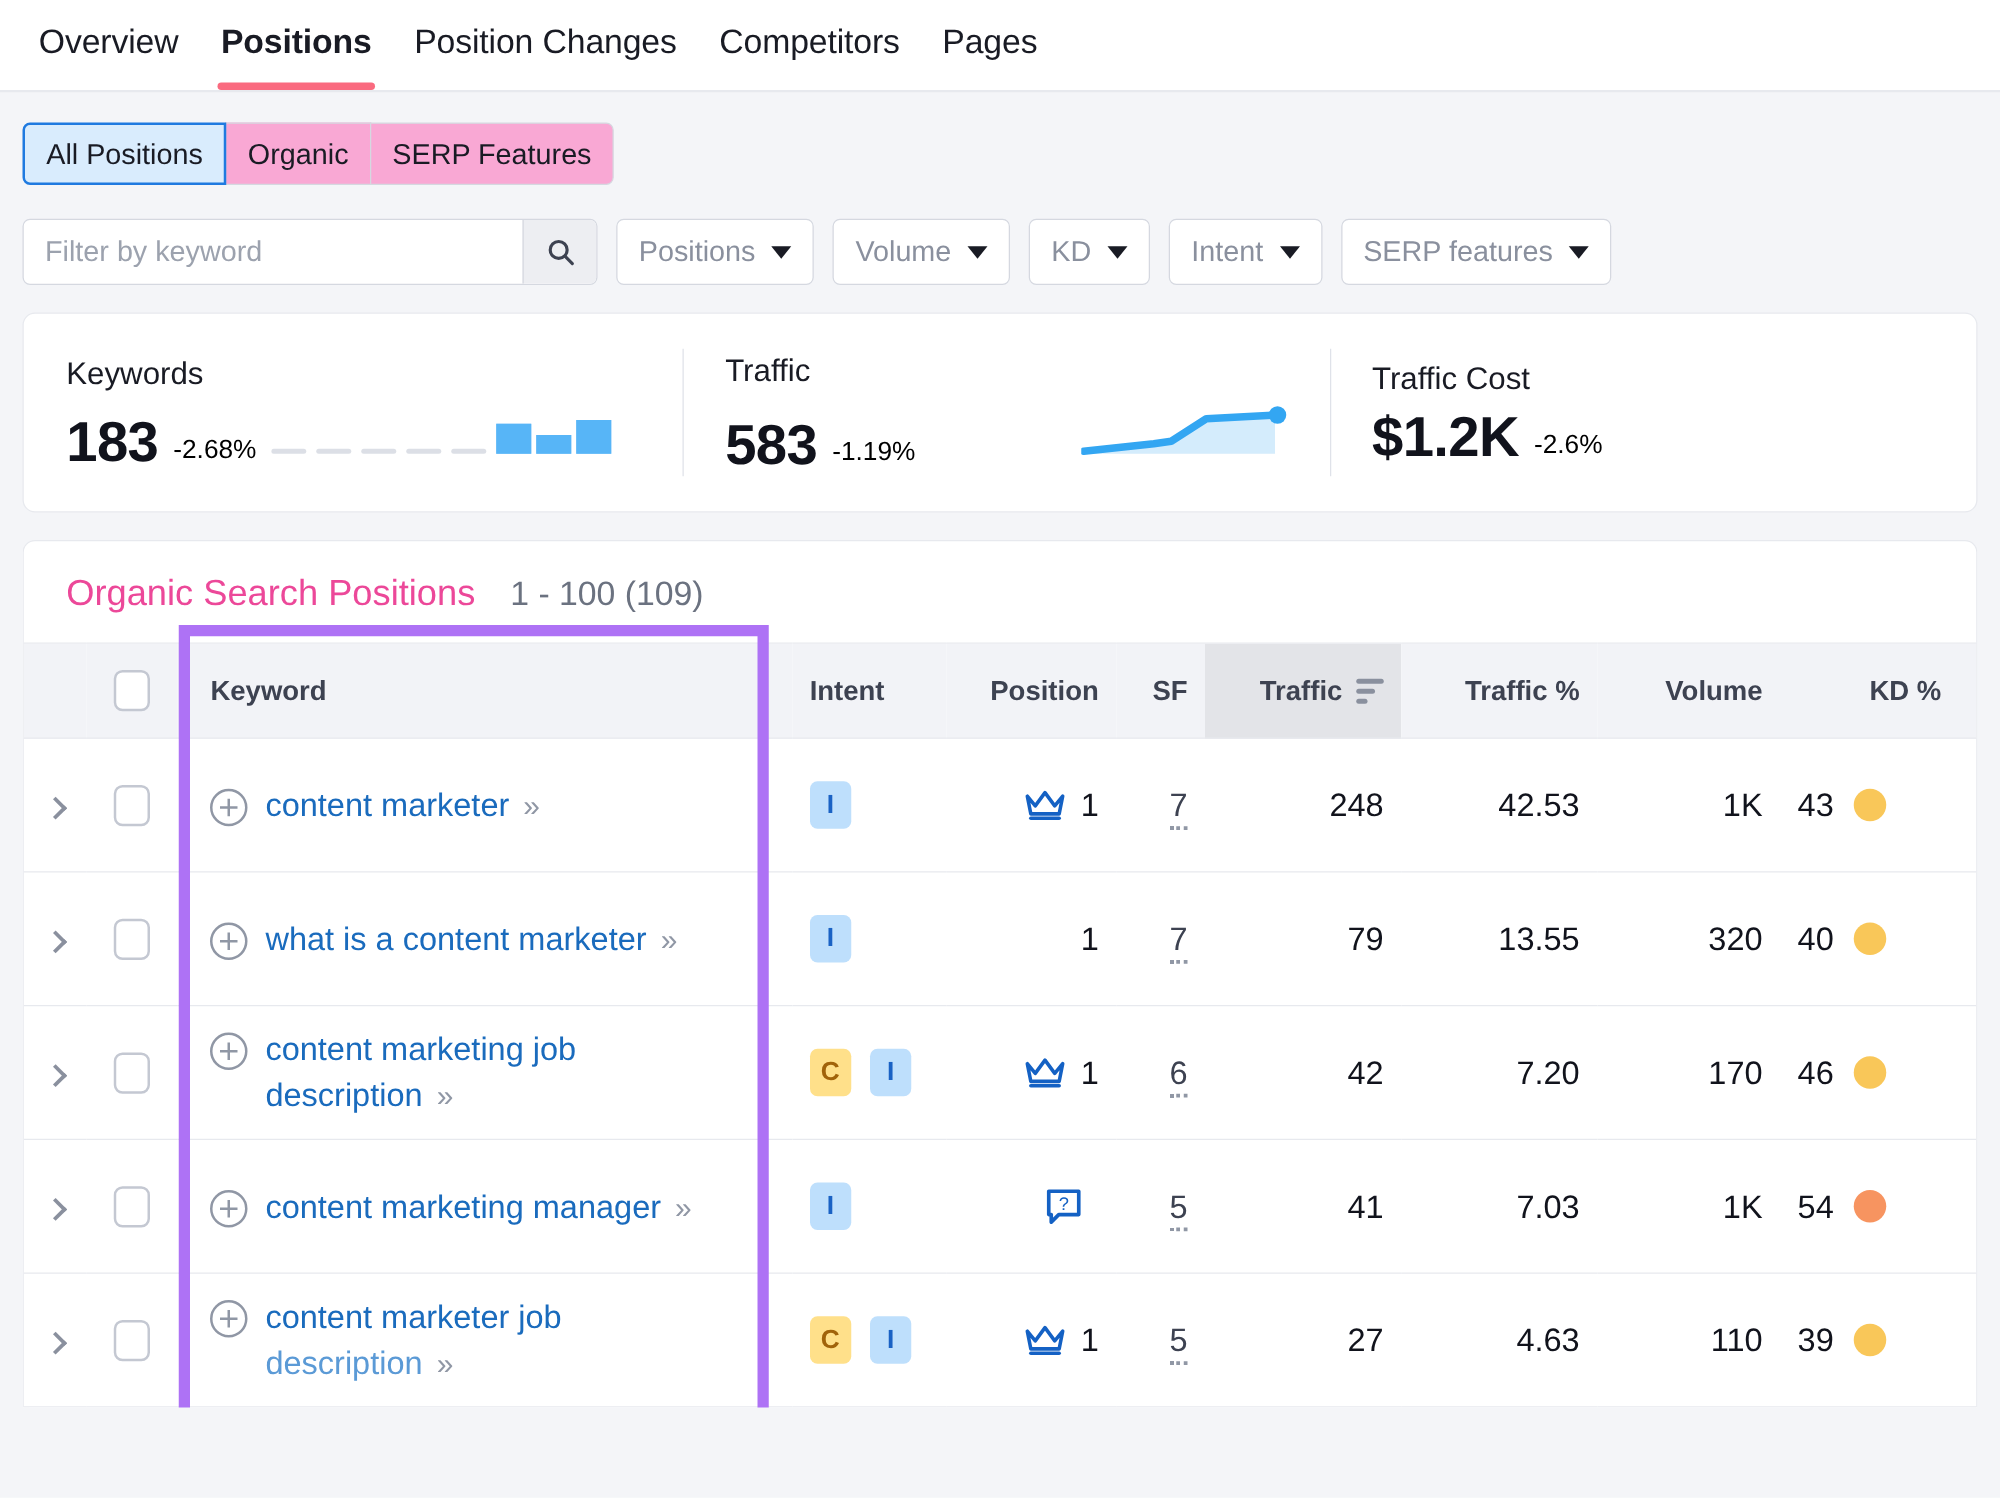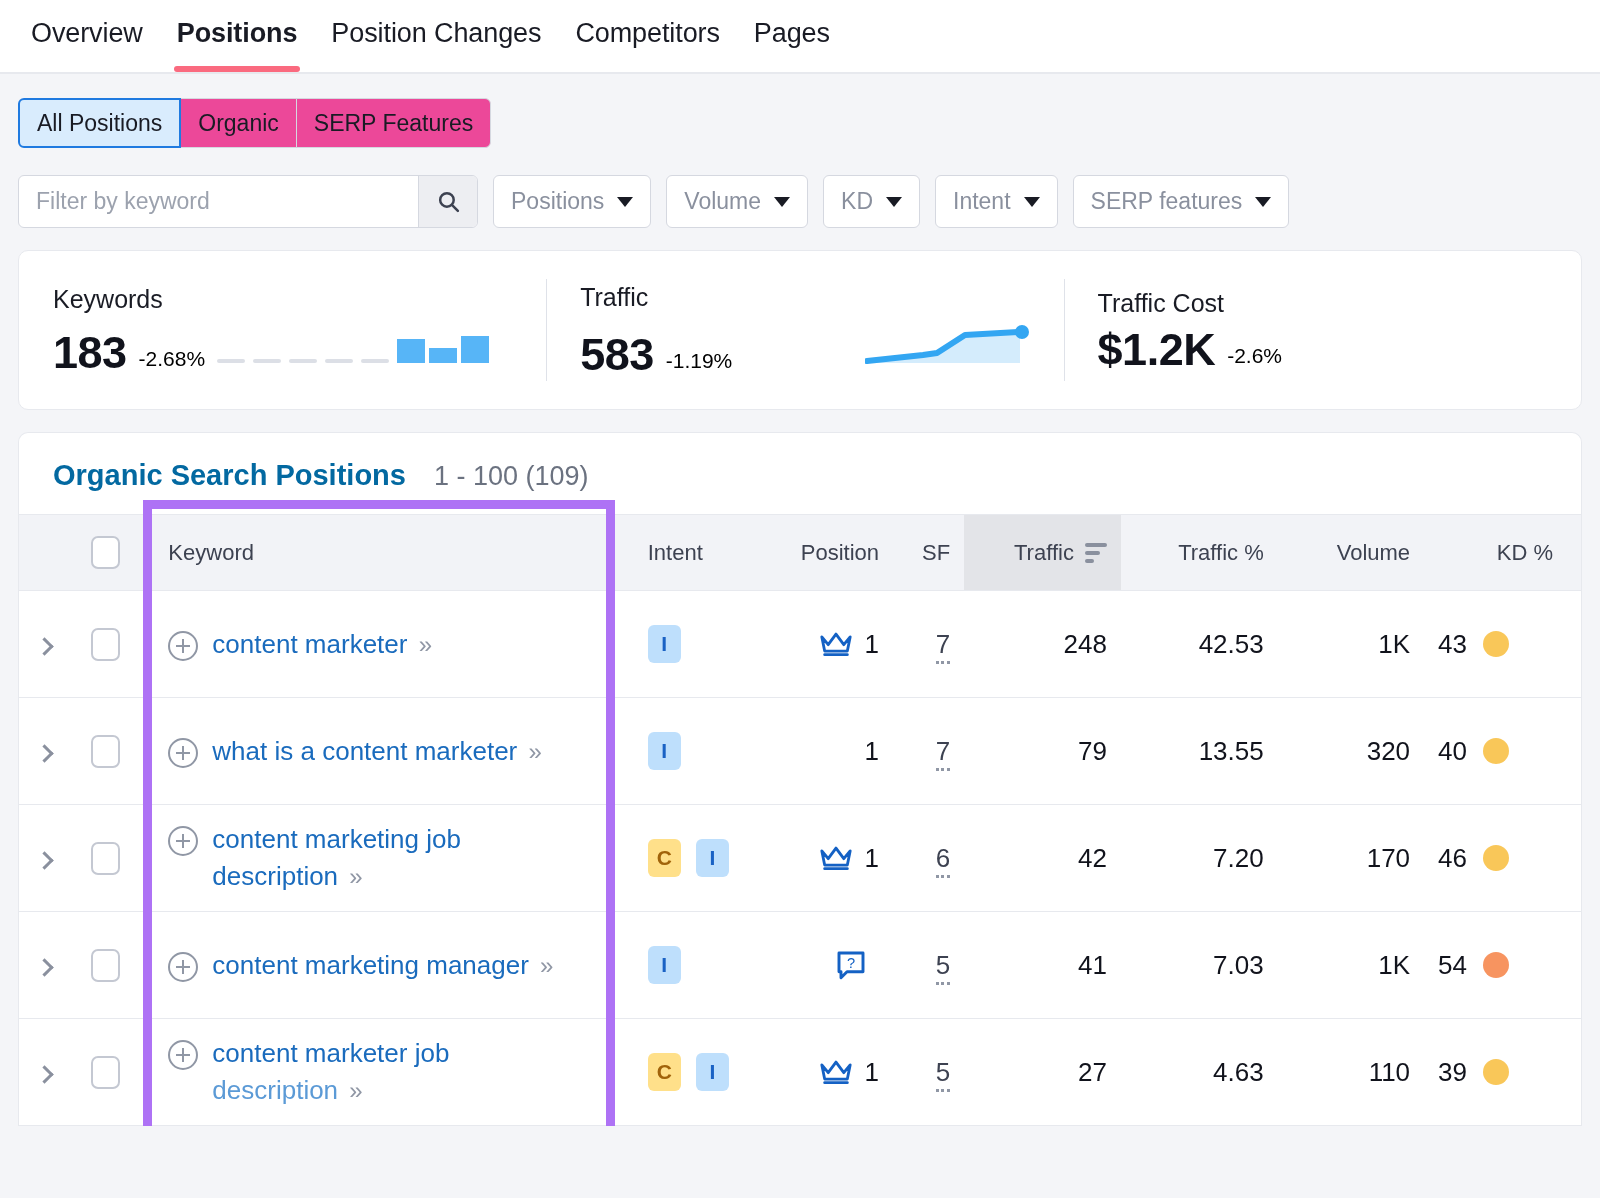--- a/index.html
+++ b/index.html
@@ -42,21 +42,21 @@
 
   
   .filter-area { padding: 24px 18px 0 18px; }
 
   .seg-group { display: flex; }
   .seg-btn {
     height: 50px;
     display: flex; align-items: center;
     padding: 0 17px;
     font-size: 23px;
-    background: #ec4899;
+    background: #f9a8d4;
     border: 1px solid #d5d8e0;
     color: #191b24;
     cursor: pointer;
     white-space: nowrap;
     margin-left: -1px;
   }
   .seg-btn:first-child {
     border-radius: 6px 0 0 6px;
     margin-left: 0;
     background: #d9ecfd;
@@ -152,28 +152,28 @@
     border: 1px solid #e7e9ee;
     border-radius: 10px 10px 0 0;
     border-bottom: none;
     overflow: hidden;
     position: relative;
   }
   .panel-title {
     padding: 26px 34px 22px 34px;
     display: flex; align-items: baseline; gap: 16px;
   }
-  .panel-title .t1 { font-size: 29px; font-weight: bold; color: #0369a1; }
+  .panel-title .t1 { font-size: 29px; font-weight: normal; color: #ec4899; }
   .panel-title .t2 { font-size: 27px; color: #6b7280; margin-left: 12px; }
 
   table { width: 100%; border-collapse: collapse; table-layout: fixed; }
 
   thead th {
     background: #f2f3f7;
-    font-weight: normal;
+    font-weight: bold;
     font-size: 22px;
     color: #3d4251;
     height: 76px;
     padding: 0 14px;
     text-align: right;
     border-top: 1px solid #e7e9ee;
     border-bottom: 1px solid #e7e9ee;
     vertical-align: middle;
   }
   th.col-check { width: 70px; text-align: center; padding: 0; }

